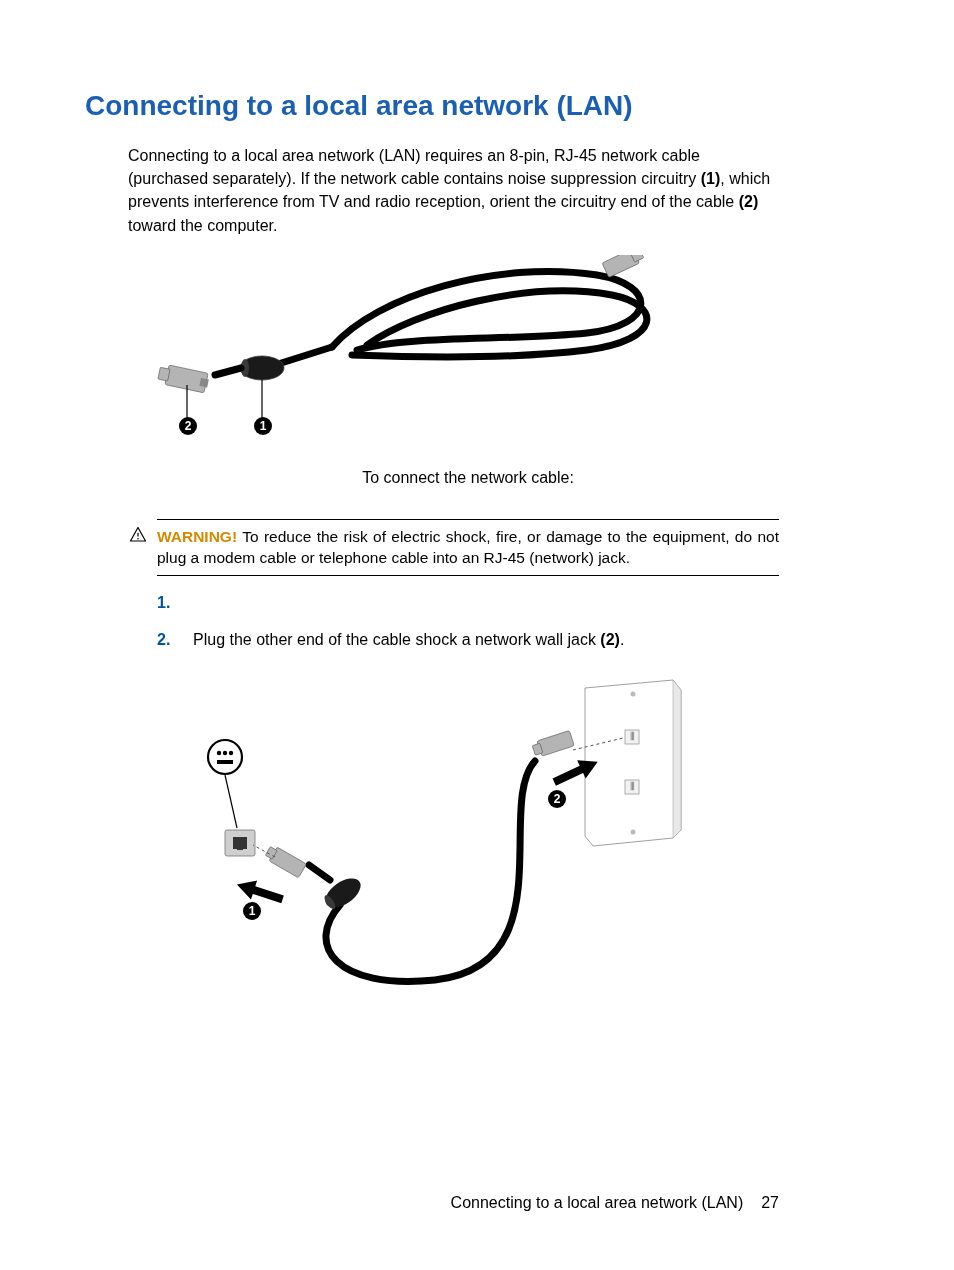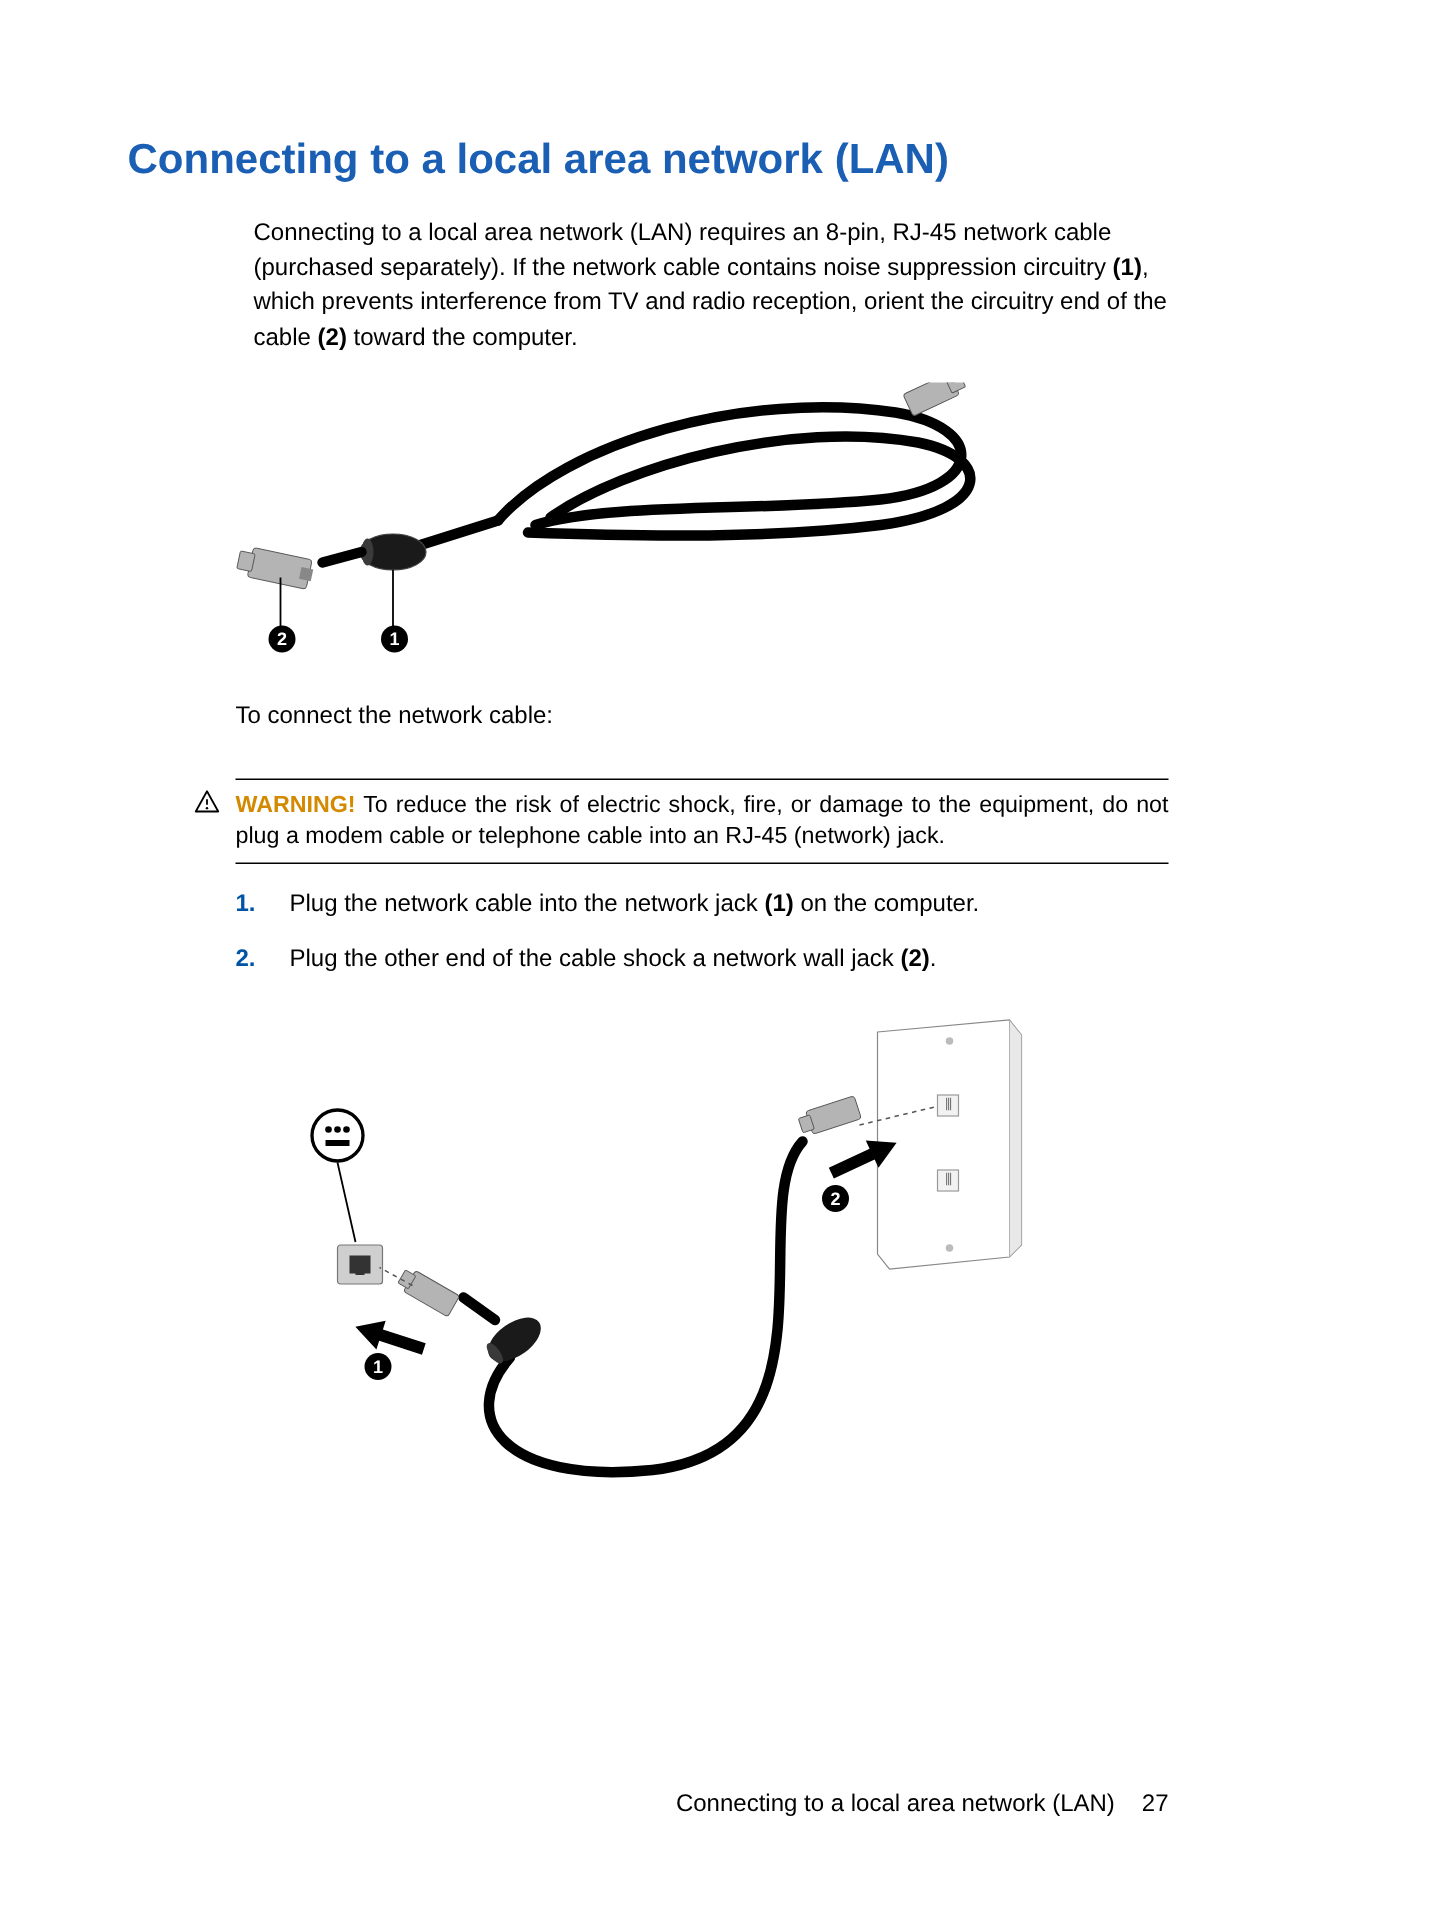--- a/index.html
+++ b/index.html
@@ -1,24 +1,24 @@
 <!DOCTYPE html>
 <html><head>
 <meta charset="utf-8">
 <style>
   * { box-sizing: border-box; margin: 0; padding: 0; }
   html, body { width: 954px; height: 1270px; background: #fff; font-family: Arial, Helvetica, sans-serif; color: #000; }
   .page { position: relative; width: 864px; height: 1270px; padding: 90px 85px 50px 85px; }
   .heading { font-size: 28px; font-weight: bold; color: #1a5fb4; margin-bottom: 22px; }
-  .body-indent { margin-left: 84px; margin-right: 0; }
+  .body-indent { margin-left: 43px; margin-right: 0; }
   .intro { font-size: 16px; line-height: 1.45; color: #000; }
   .intro b { font-weight: bold; }
   .img-area-1 { margin-left: 72px; margin-top: 18px; width: 500px; height: 188px; position: relative; }
   .img-area-2 { margin-left: 100px; margin-top: 10px; width: 520px; height: 350px; position: relative; }
-  .sub-intro { margin-left: 72px; margin-top: 26px; font-size: 16px; }
+  .sub-intro { margin-left: 72px; margin-top: 26px; font-size: 16px; text-align: center; }
   .warning-box { margin-left: 72px; margin-top: 32px; border-top: 1px solid #000; border-bottom: 1px solid #000; padding: 6px 0 6px 0; font-size: 15.5px; line-height: 1.4; text-align: justify; position: relative; }
   .warning-label { color: #d48a00; font-weight: bold; }
   .warning-icon { position: absolute; left: -28px; top: 6px; width: 18px; height: 18px; }
   .step-list { margin-left: 72px; margin-top: 16px; list-style: none; font-size: 16px; }
   .step-list li { display: flex; gap: 18px; margin-bottom: 14px; line-height: 1.4; }
   .step-num { color: #0054a6; font-weight: bold; min-width: 18px; }
   .footer { position: absolute; right: 85px; bottom: 58px; font-size: 16px; color: #000; display: flex; gap: 18px; }
   .callout-circle { width: 18px; height: 18px; border-radius: 50%; background: #000; color: #fff; font-size: 12px; font-weight: bold; display: inline-flex; align-items: center; justify-content: center; position: absolute; }
   .thin-line { stroke: #000; stroke-width: 1.2; fill: none; }
   .thick-line { stroke: #000; stroke-width: 7; fill: none; stroke-linecap: round; }
@@ -77,21 +77,20 @@
       <path d="M12 2 L22 20 L2 20 Z" fill="none" stroke="#000" stroke-width="1.6" stroke-linejoin="round"></path>
       <line x1="12" y1="9" x2="12" y2="14" stroke="#000" stroke-width="1.6"></line>
       <circle cx="12" cy="17" r="1.1" fill="#000"></circle>
     </svg>
     <span class="warning-label">WARNING!</span><span>   To reduce the risk of electric shock, fire, or damage to the equipment, do not plug a modem cable or telephone cable into an RJ-45 (network) jack.</span>
   </div>
 
   <ol class="step-list">
     <li>
       <span class="step-num">1.</span>
-      <span><span>Plug the network cable into the network jack </span><b>(1)</b><span> on the computer.</span></span>
     </li>
     <li>
       <span class="step-num">2.</span>
       <span><span>Plug the other end of the cable shock a network wall jack </span><b>(2)</b><span>.</span></span>
     </li>
   </ol>
 
   <div class="img-area-2">
     <svg viewBox="0 0 520 350" width="520" height="350">
 

